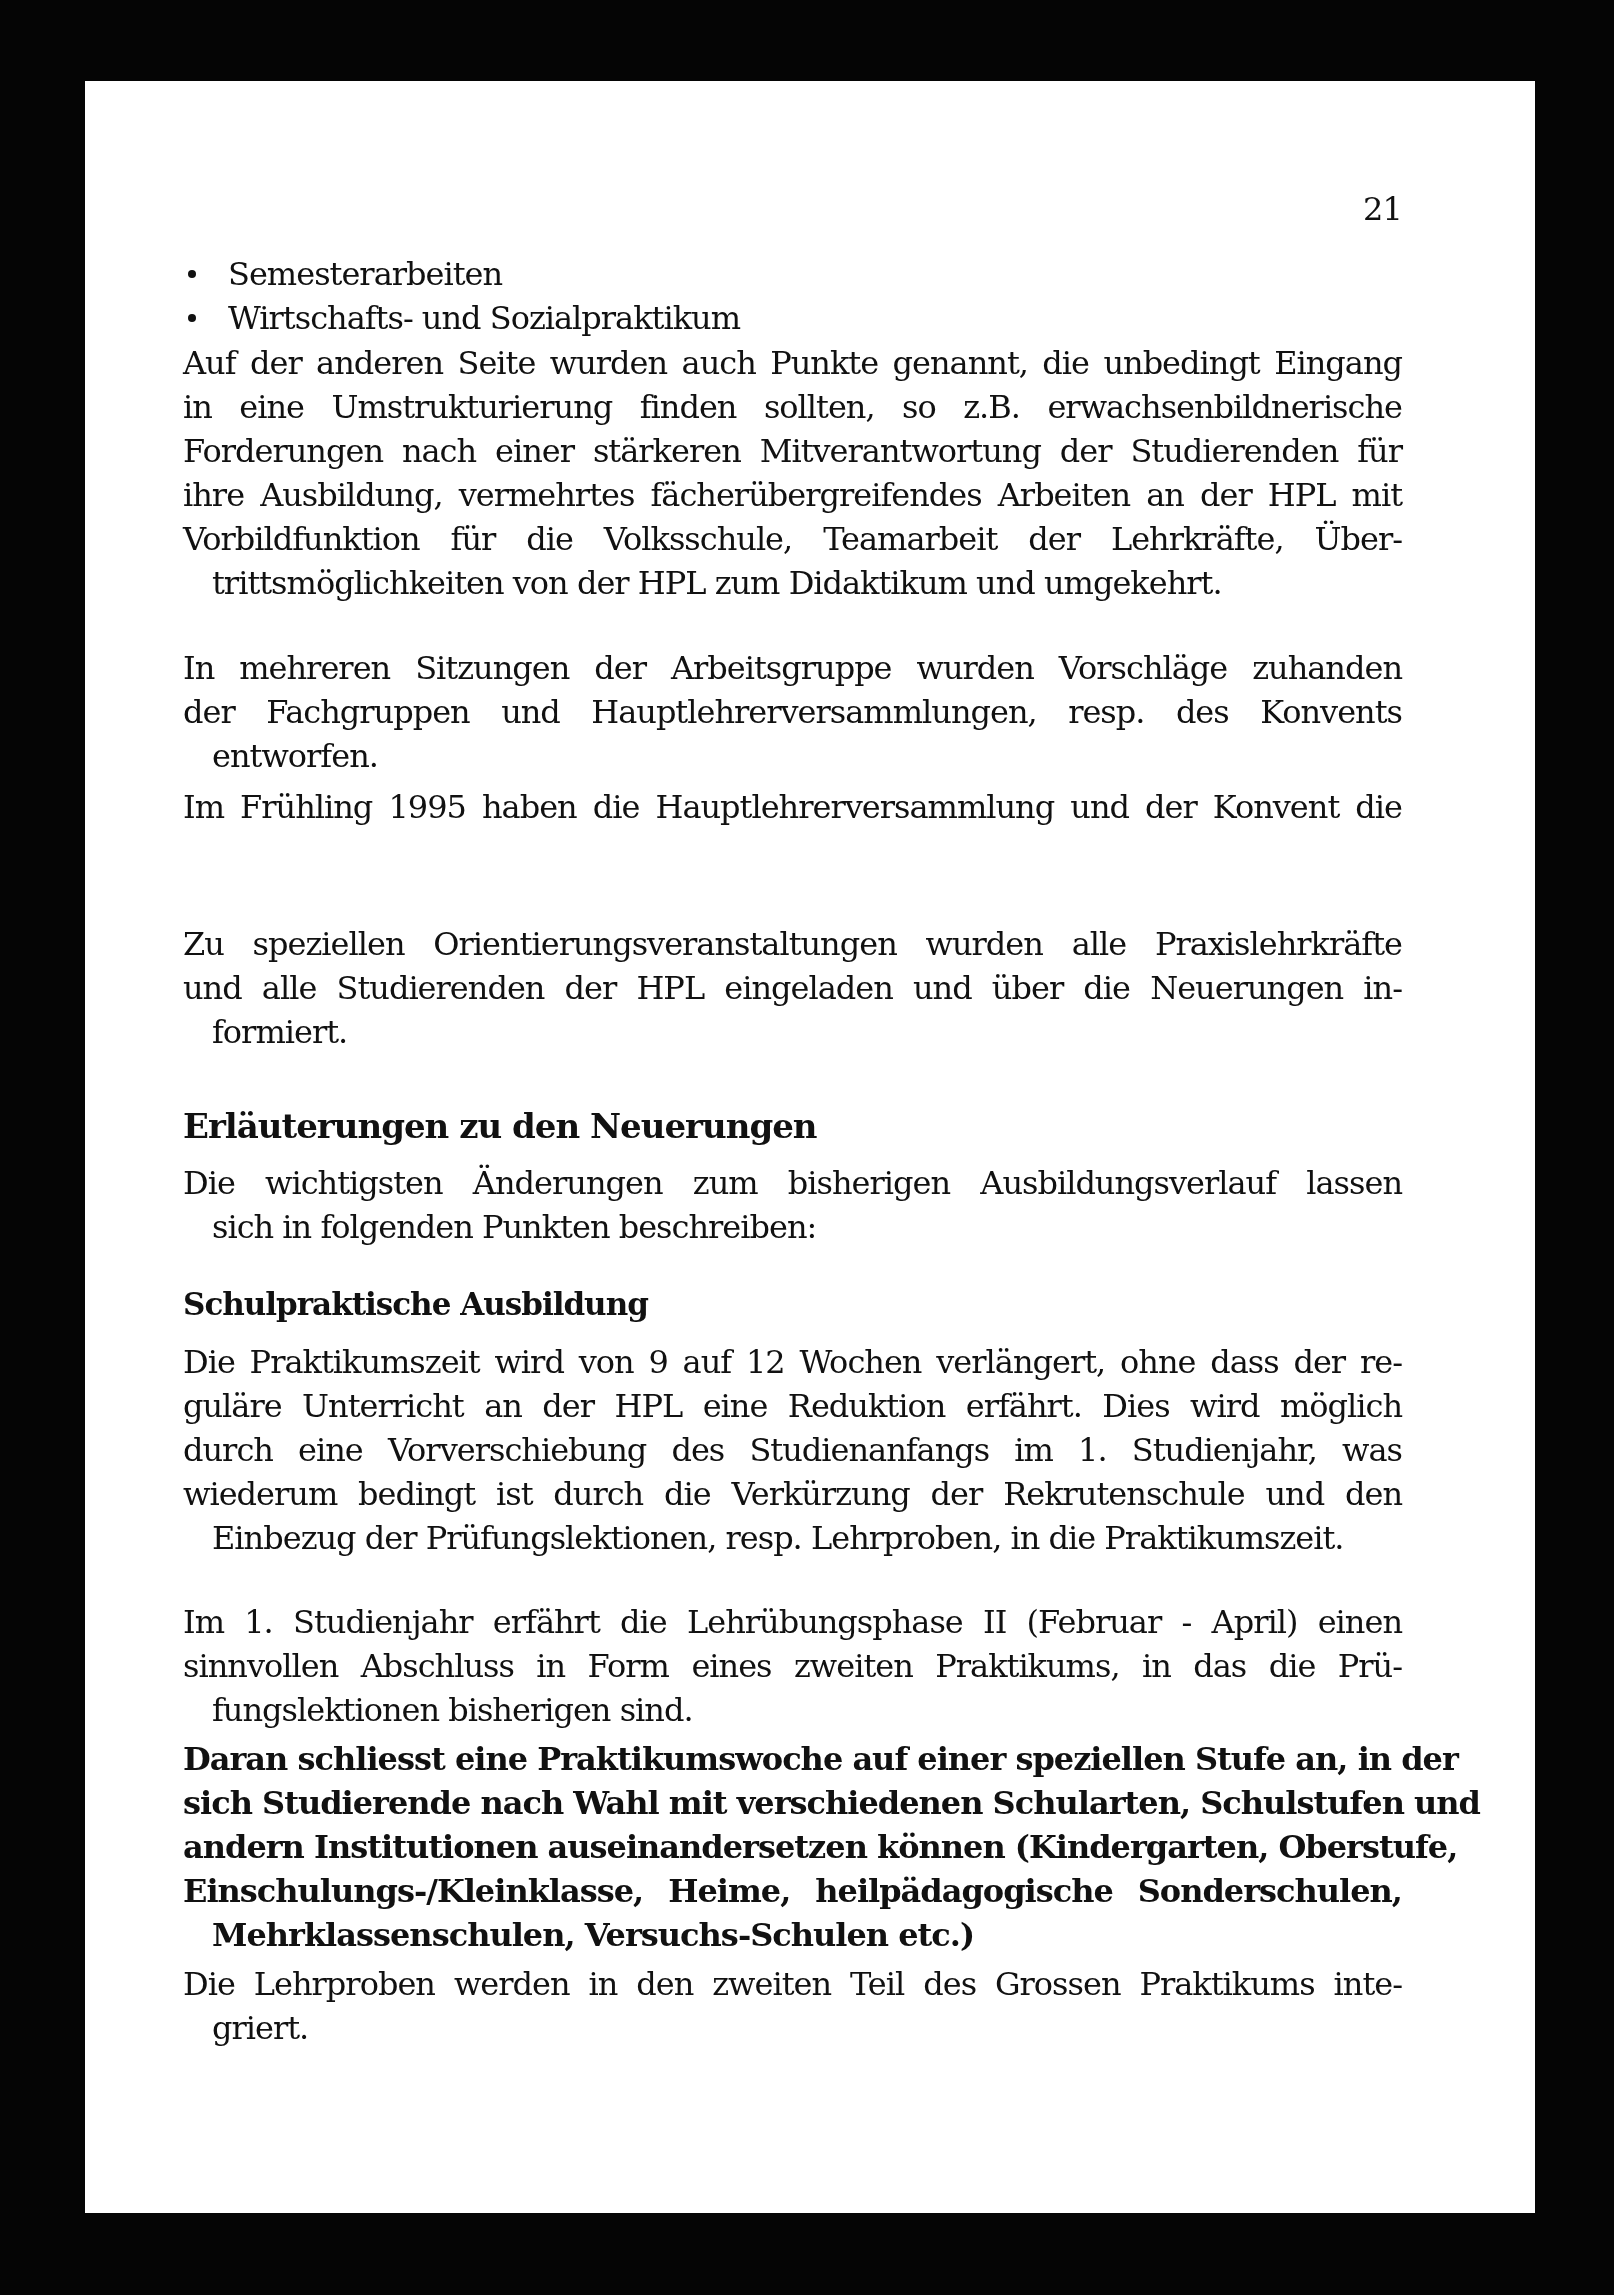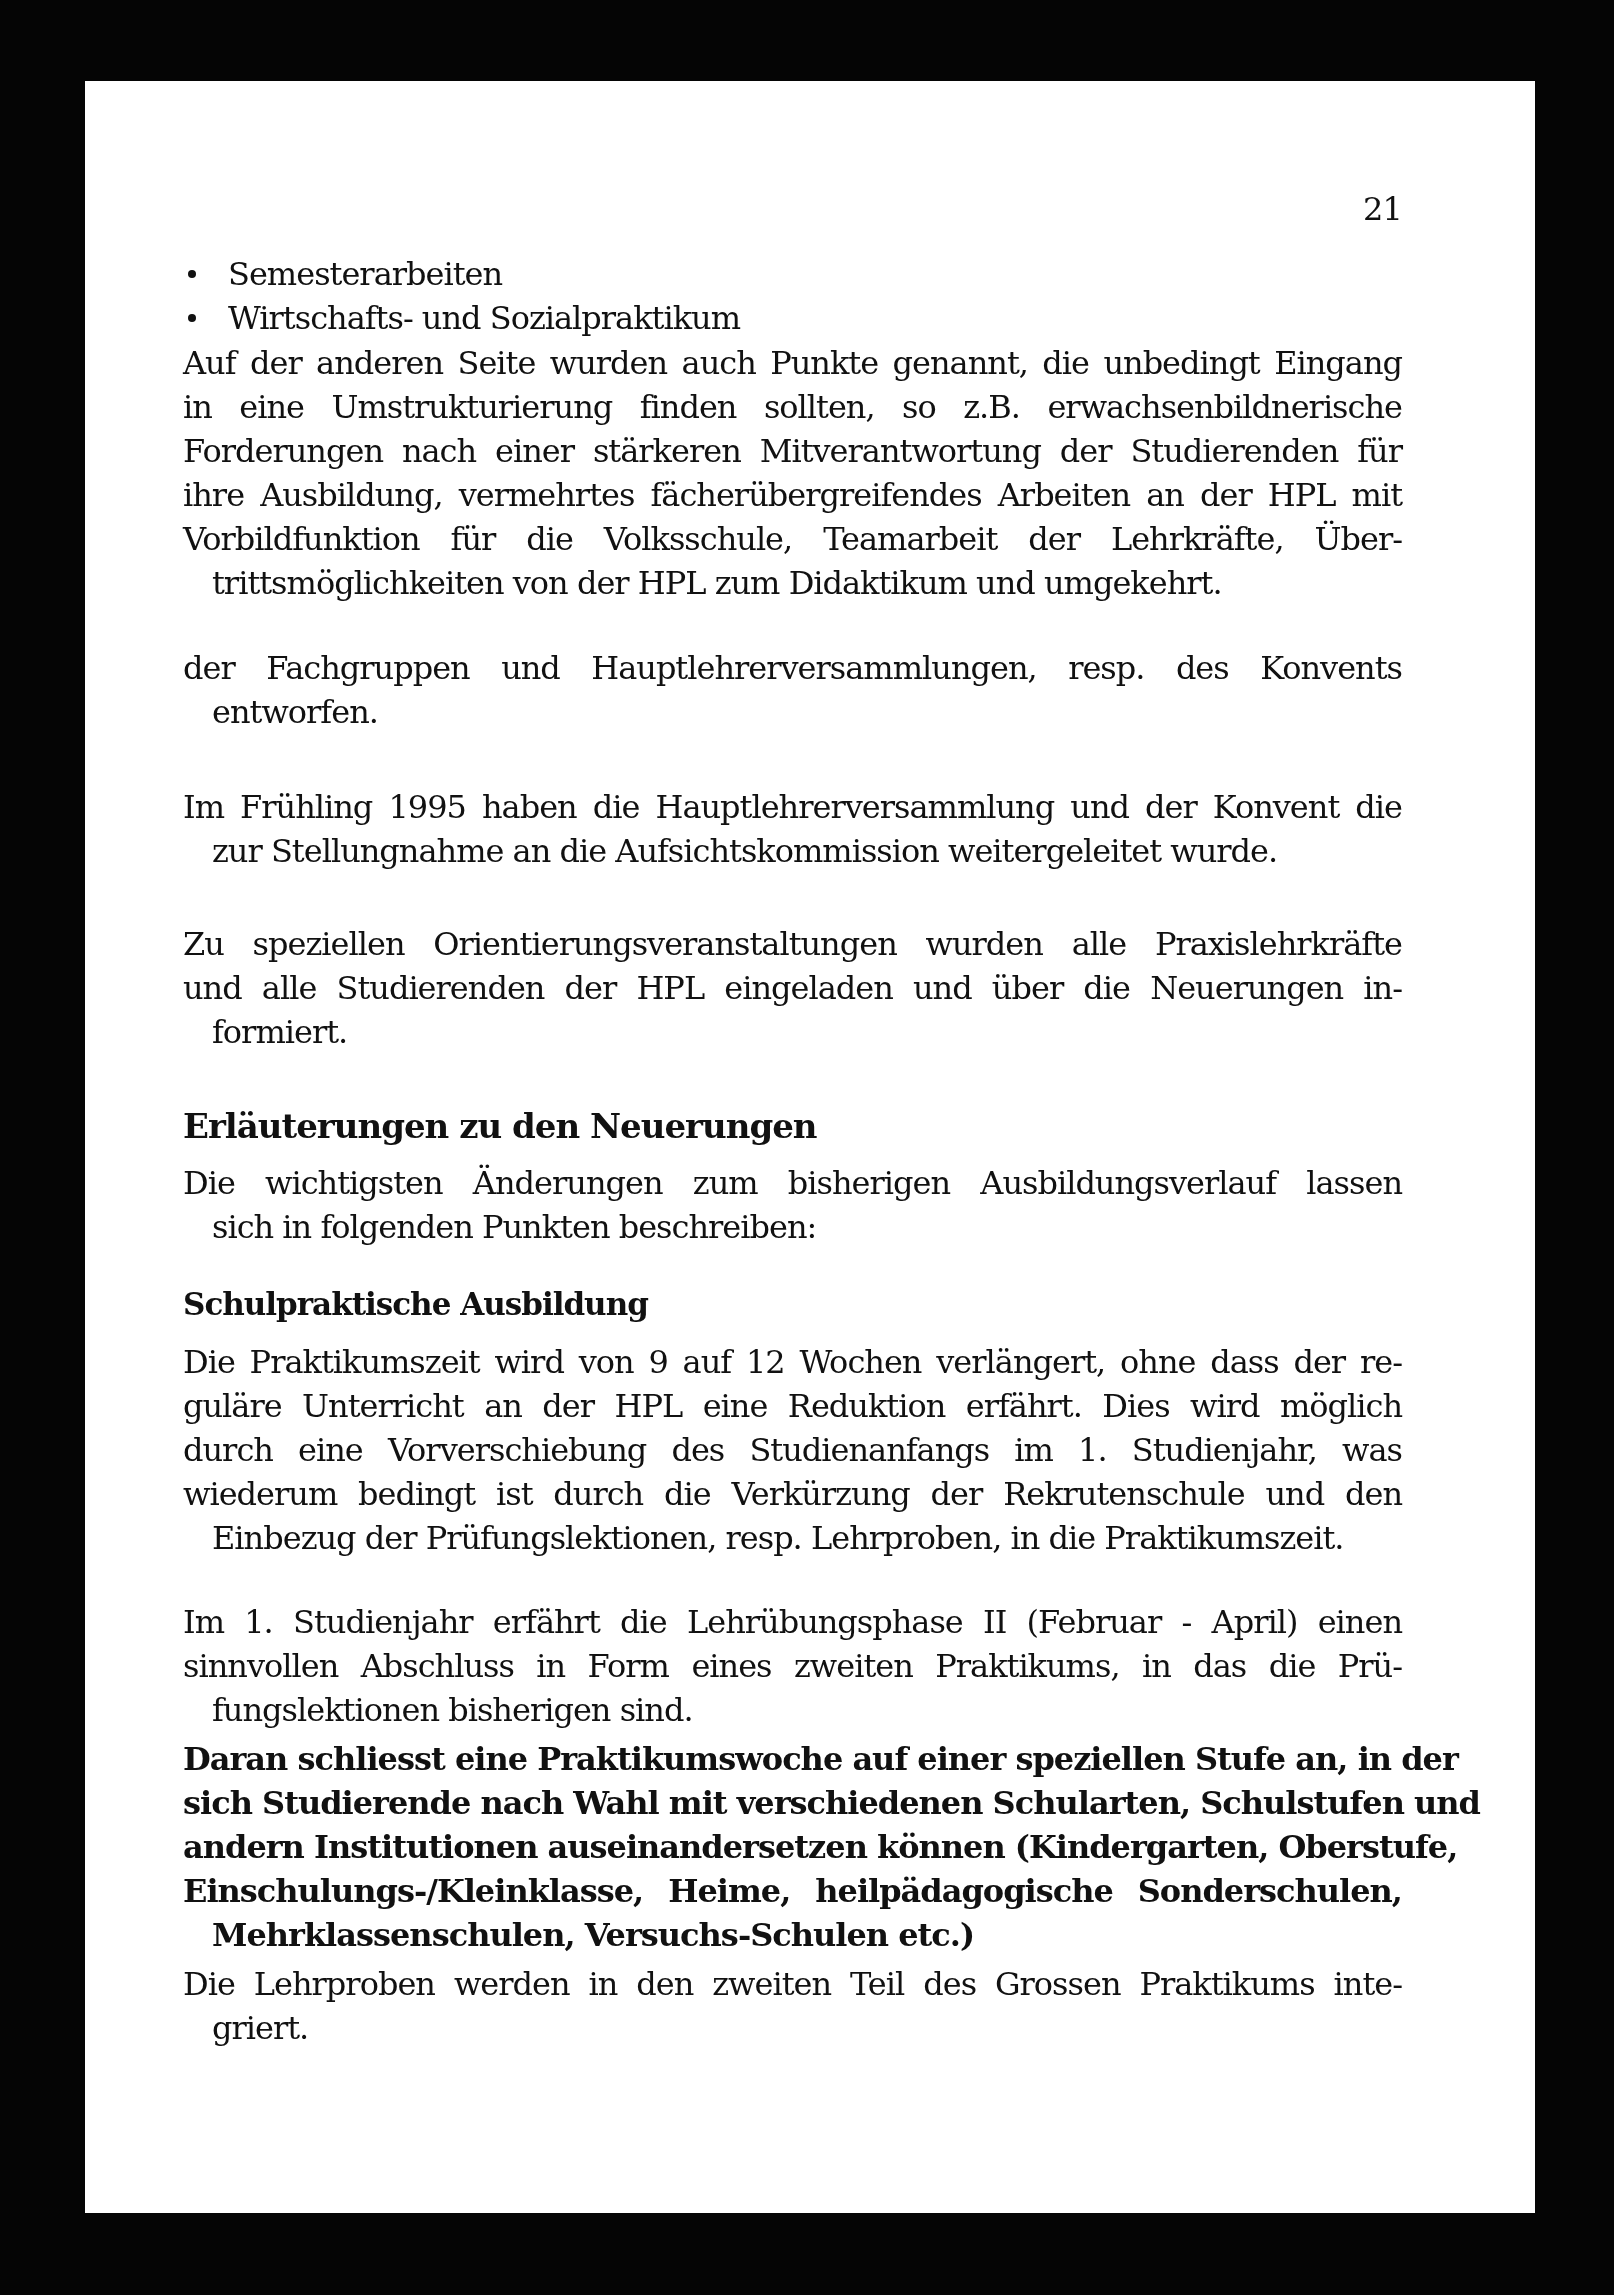--- a/index.html
+++ b/index.html
@@ -122,27 +122,27 @@
     <div class="para" style="top:260px;">
       <span class="line">Auf der anderen Seite wurden auch Punkte genannt, die unbedingt Eingang</span>
       <span class="line">in eine Umstrukturierung finden sollten, so z.B. erwachsenbildnerische</span>
       <span class="line">Forderungen nach einer stärkeren Mitverantwortung der Studierenden für</span>
       <span class="line">ihre Ausbildung, vermehrtes fächerübergreifendes Arbeiten an der HPL mit</span>
       <span class="line">Vorbildfunktion für die Volksschule, Teamarbeit der Lehrkräfte, Über-</span>
       <span class="line last">trittsmöglichkeiten von der HPL zum Didaktikum und umgekehrt.</span>
     </div>
 
     <div class="para" style="top:565px;">
+      <span class="line">In mehreren Sitzungen der Arbeitsgruppe wurden Vorschläge zuhanden</span>
       <span class="line">der Fachgruppen und Hauptlehrerversammlungen, resp. des Konvents</span>
       <span class="line last">entworfen.</span>
     </div>
 
     <div class="para" style="top:704px;">
       <span class="line">Im Frühling 1995 haben die Hauptlehrerversammlung und der Konvent die</span>
-      <span class="line last">zur Stellungnahme an die Aufsichtskommission weitergeleitet wurde.</span>
     </div>
 
     <div class="para" style="top:841px;">
       <span class="line">Zu speziellen Orientierungsveranstaltungen wurden alle Praxislehrkräfte</span>
       <span class="line">und alle Studierenden der HPL eingeladen und über die Neuerungen in-</span>
       <span class="line last">formiert.</span>
     </div>
 
     <h2 class="h2" style="top:1023px;">Erläuterungen zu den Neuerungen</h2>
 

